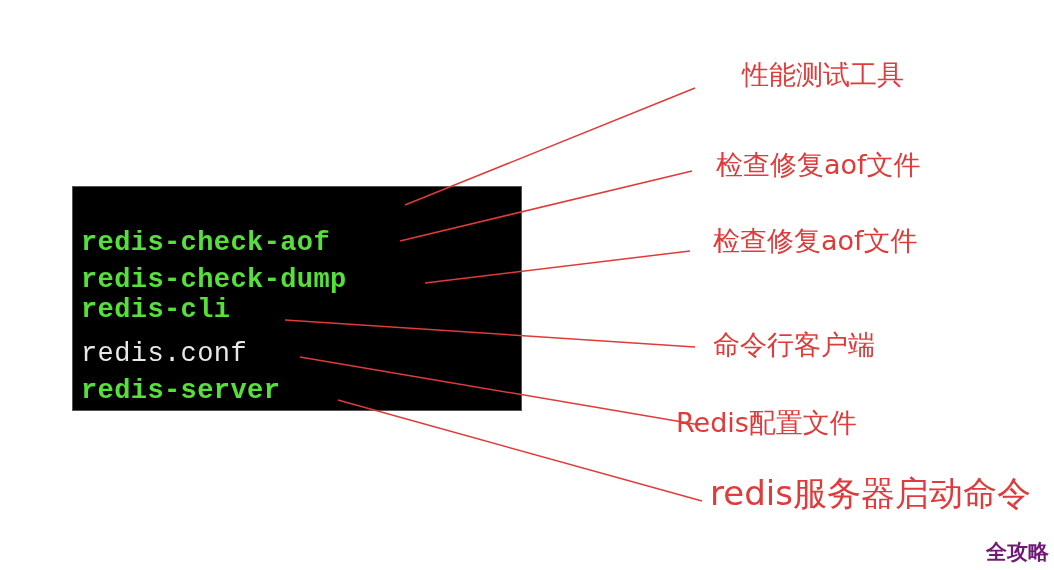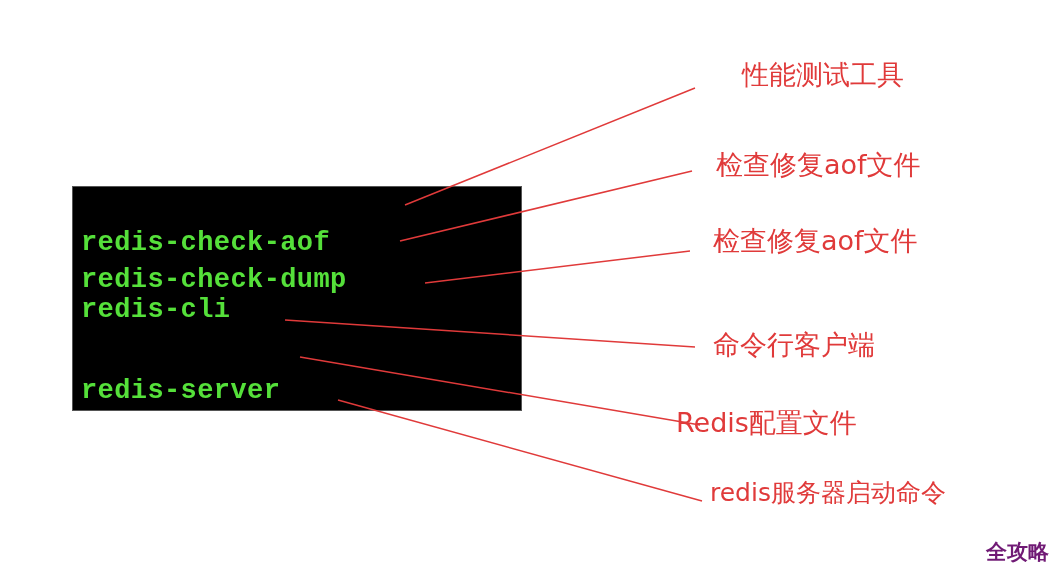--- a/index.html
+++ b/index.html
@@ -2,31 +2,32 @@
 <html><head>
 <meta charset="utf-8">
 <style>
   html, body { margin:0; padding:0; background:#ffffff; }
   body { width:1054px; height:570px; position:relative; overflow:hidden; font-family:"DejaVu Sans", sans-serif; }
   .terminal { position:absolute; left:72px; top:186px; width:450px; height:225px; background:#000000; box-sizing:border-box; border:1px solid #555; }
   .term-line { position:absolute; left:8px; font-family:"Liberation Mono", "DejaVu Sans Mono", monospace; font-size:27px; font-weight:bold; letter-spacing:0.4px; white-space:pre; line-height:30px; }
   .green { color:#55e03a; }
   .white { color:#e8e8e8; font-weight:normal; }
   .label { position:absolute; color:#e03a3a; font-size:27px; white-space:nowrap; line-height:30px; font-family:"DejaVu Sans", sans-serif; }
-  .label.small { font-size:25px; }
+  .label.small { font-size:34px; }
   svg.lines { position:absolute; left:0; top:0; }
   .watermark { position:absolute; left:986px; top:538px; font-size:21px; font-weight:bold; color:#701a75; font-family:"DejaVu Sans", sans-serif; }
 </style>
 </head>
 <body>
 
 <div class="terminal">
   <div class="term-line green" style="top:41px;">redis-check-aof</div>
   <div class="term-line green" style="top:78px;">redis-check-dump</div>
   <div class="term-line green" style="top:108px;">redis-cli</div>
+  <div class="term-line white" style="top:152px;">redis.conf</div>
   <div class="term-line green" style="top:189px;text-align:center;">redis-server</div>
 </div>
 
 <svg class="lines" width="1054" height="570">
   <line x1="405" y1="205" x2="695" y2="88" stroke="#e03a3a" stroke-width="1.5"></line>
   <line x1="400" y1="241" x2="692" y2="171" stroke="#e03a3a" stroke-width="1.5"></line>
   <line x1="425" y1="283" x2="690" y2="251" stroke="#e03a3a" stroke-width="1.5"></line>
   <line x1="285" y1="320" x2="695" y2="347" stroke="#e03a3a" stroke-width="1.5"></line>
   <line x1="300" y1="357" x2="700" y2="425" stroke="#e03a3a" stroke-width="1.5"></line>
   <line x1="338" y1="400" x2="702" y2="501" stroke="#e03a3a" stroke-width="1.5"></line>

